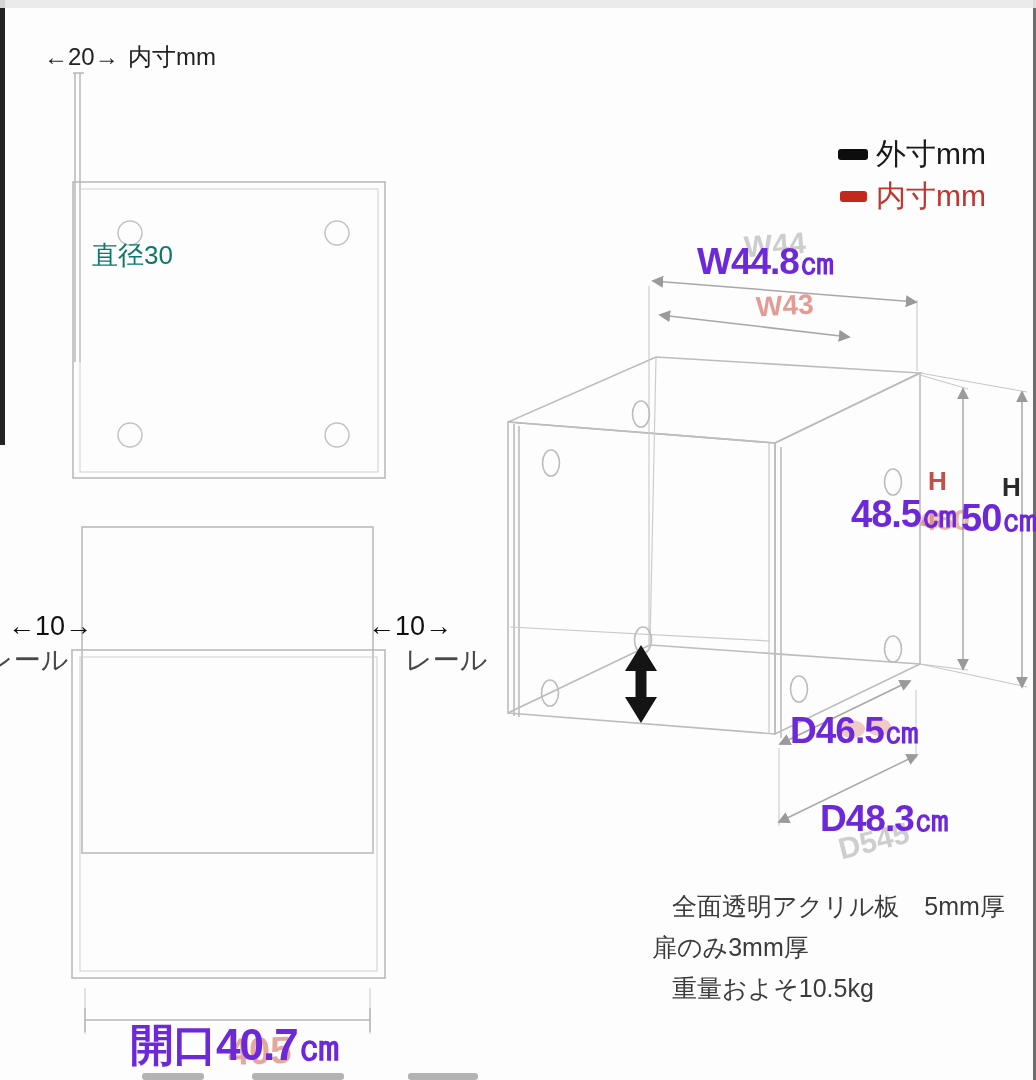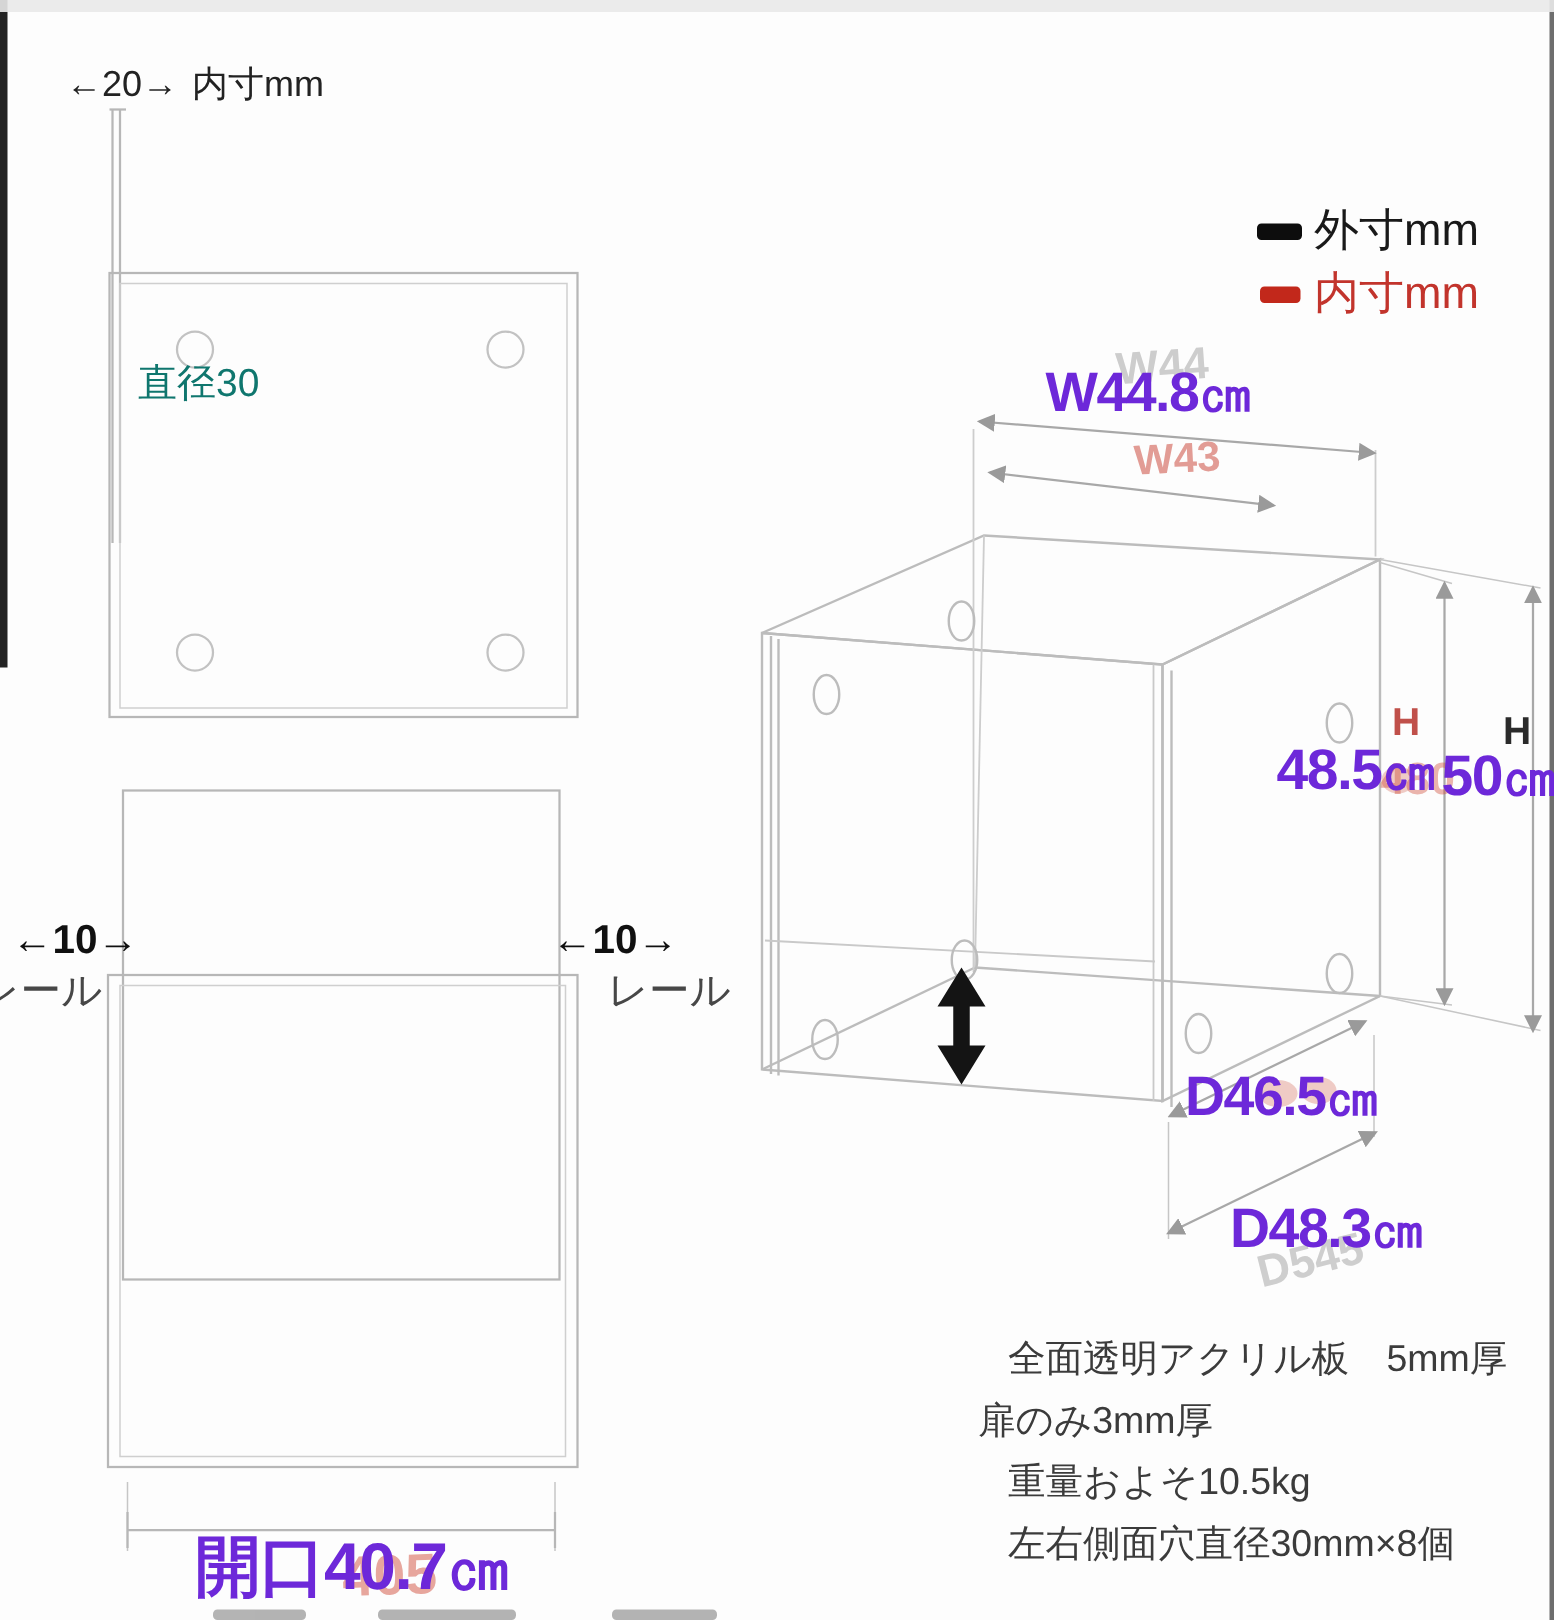--- a/index.html
+++ b/index.html
@@ -6,21 +6,21 @@
   #canvas{position:relative;width:1036px;height:1080px;background:#fdfdfd;overflow:hidden;
           font-family:"Liberation Sans","DejaVu Sans",sans-serif;}
   .lbl{position:absolute;white-space:nowrap;color:#1a1a1a;line-height:1.05;}
   .title{font-size:76px;font-weight:500;letter-spacing:6px;color:#161616;}
   .legend-txt{font-size:30px;font-weight:500;}
   .dim-bold{font-weight:700;letter-spacing:-1px;color:#6d28d9;}
   .dim-37{font-size:37px;}
   .dim-38{font-size:38px;}
   .dim-44{font-size:44px;}
   .rail{font-size:27px;color:#474747;}
-  .ten{font-size:27px;font-weight:700;color:#101010;}
+  .ten{font-size:27px;font-weight:400;color:#101010;}
   .hmark{font-size:26px;font-weight:600;}
   .remnant{position:absolute;white-space:nowrap;font-weight:700;}
   .notes-line{font-size:25px;color:#3b3b3b;}
   svg{position:absolute;left:0;top:0;}
   .edge{position:absolute;}
 </style>
 </head>
 <body>
 
 <div id="canvas">
@@ -149,15 +149,14 @@
   <div class="lbl hmark" style="left:928px;top:468px;color:#c0504a;">H</div>
   <div class="lbl hmark" style="left:1002px;top:474px;color:#2a2a2a;">H</div>
   <div class="lbl dim-bold dim-38" style="left:851px;top:495px;">48.5㎝</div>
   <div class="lbl dim-bold dim-38" style="left:961px;top:499px;">50㎝</div>
   <div class="lbl dim-bold dim-37" style="left:790px;top:712px;">D46.5㎝</div>
   <div class="lbl dim-bold dim-37" style="left:820px;top:800px;">D48.3㎝</div>
 
   <div class="lbl notes-line" style="left:672px;top:893px;">全面透明アクリル板　5mm厚</div>
   <div class="lbl notes-line" style="left:652px;top:934px;">扉のみ3mm厚</div>
   <div class="lbl notes-line" style="left:672px;top:975px;">重量およそ10.5kg</div>
-  <div class="lbl notes-line" style="left:672px;top:1016px;">左右側面穴直径30mm×8個</div>
 
 </div>
 
 </body></html>

